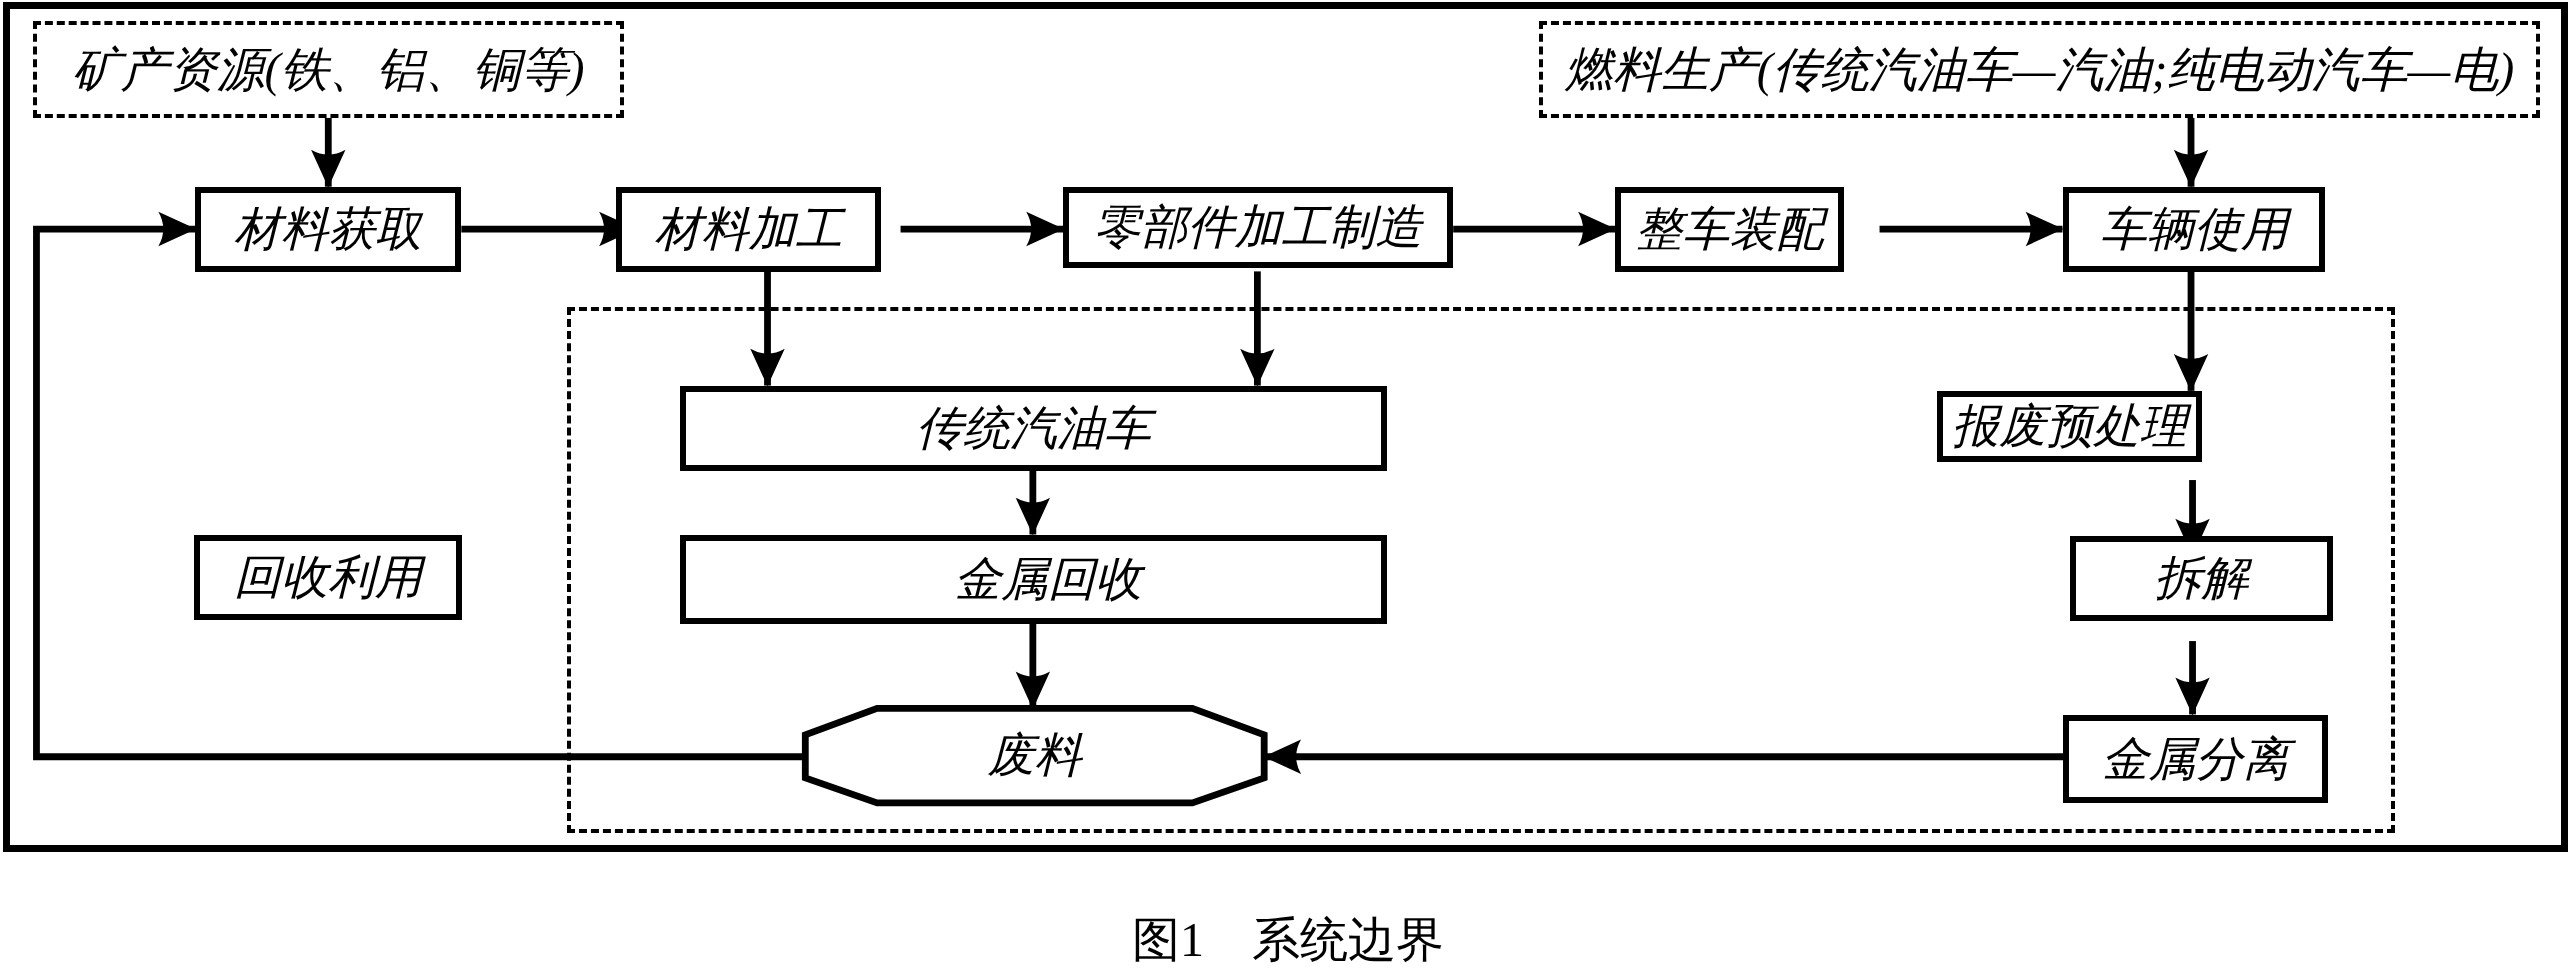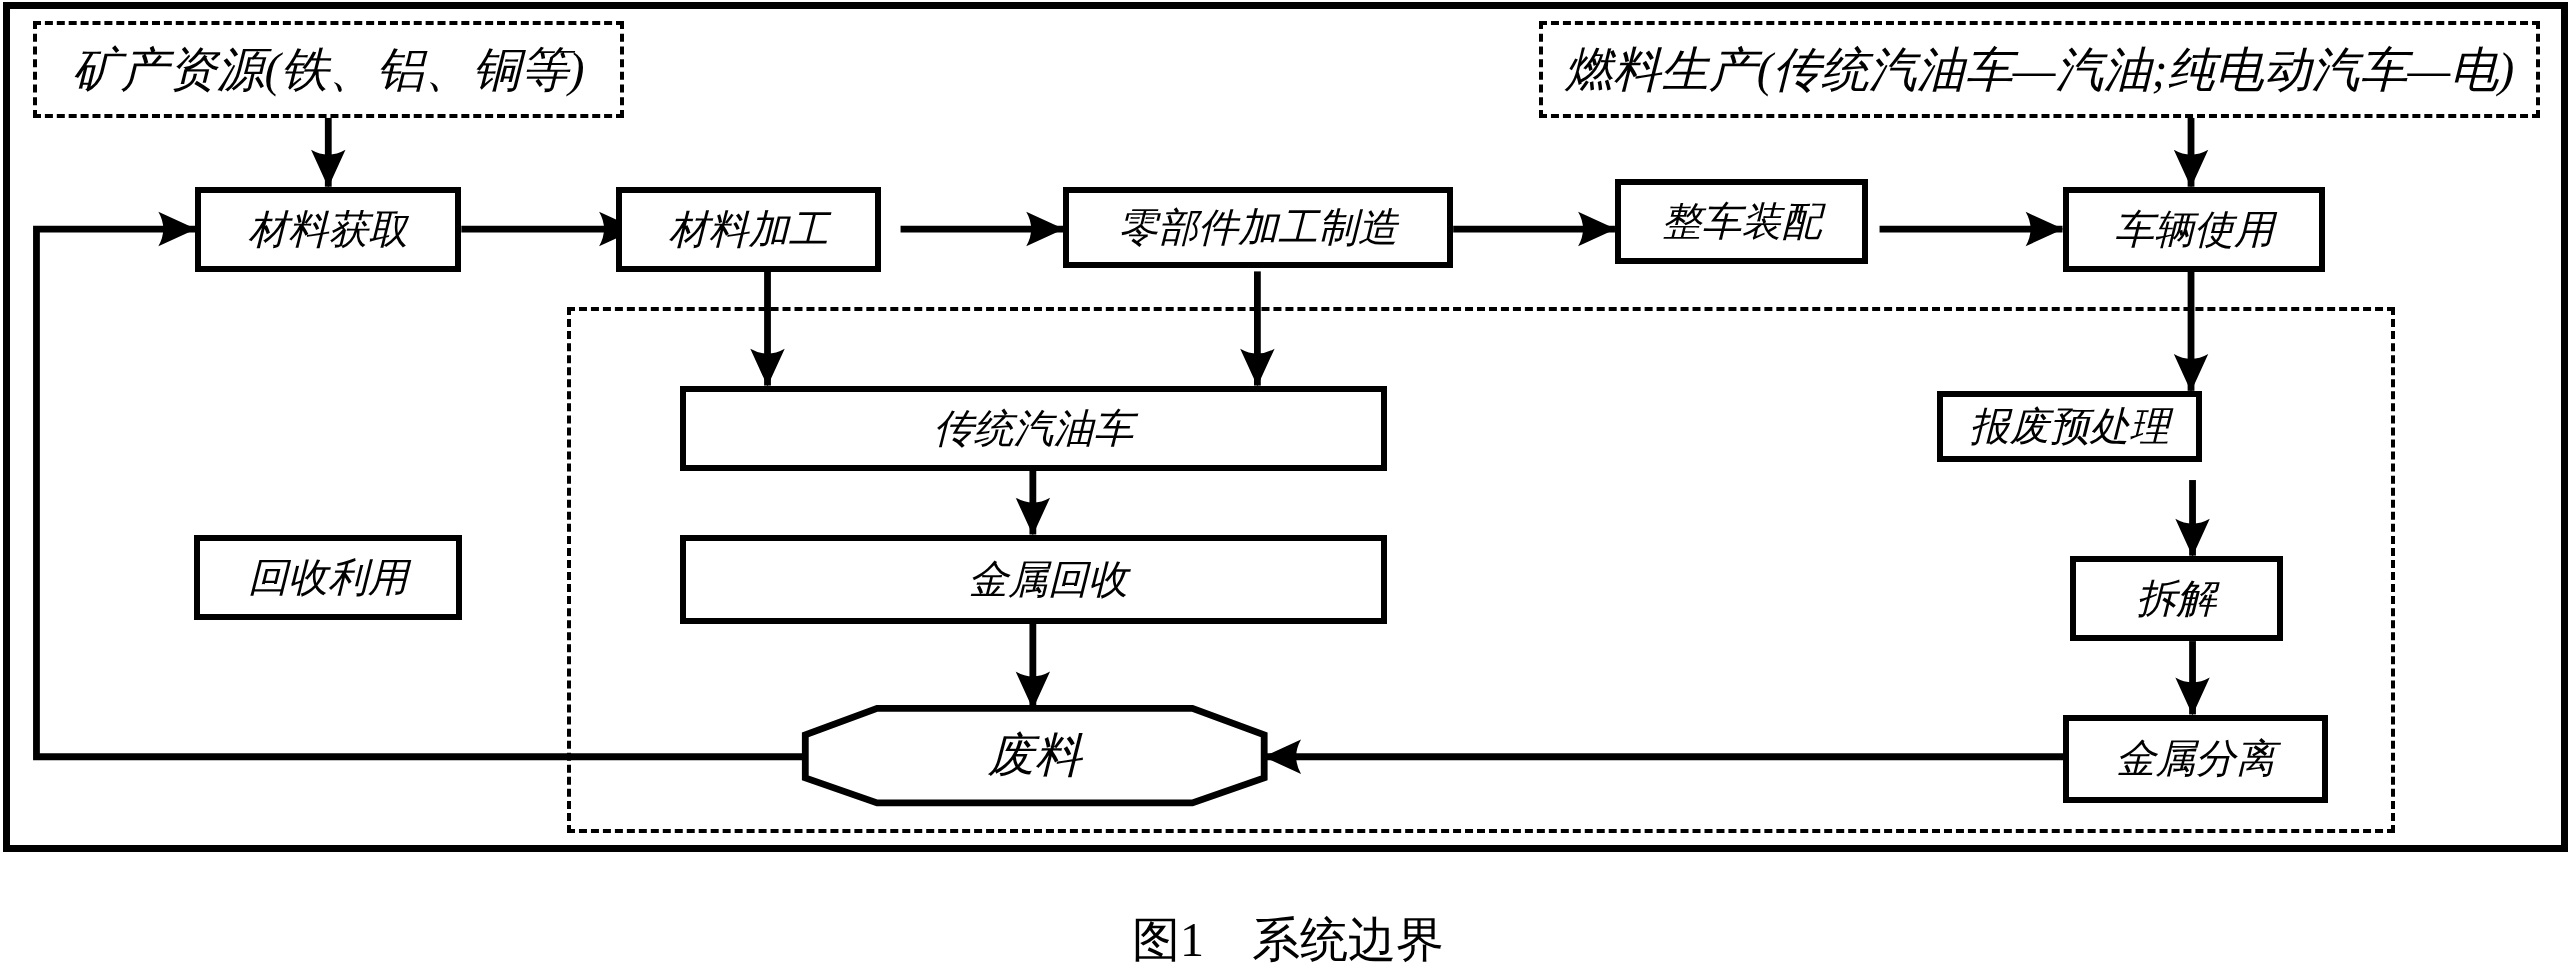--- a/index.html
+++ b/index.html
@@ -18,21 +18,21 @@
     background:transparent;
   }
   .frame-dashed {
     border:4.5px dashed var(--ink);
     background:transparent;
   }
   .node {
     border:6.8px solid var(--ink);
     background:var(--paper);
     display:flex; align-items:center; justify-content:center;
-    font-size:40px; line-height:1; white-space:nowrap;
+    font-size:47px; line-height:1; white-space:nowrap;
     z-index:3;
   }
   .src-label {
     display:flex; align-items:center; justify-content:center;
     font-size:48px; line-height:1; white-space:nowrap;
     z-index:3;
   }
   .plain-label {
     display:flex; align-items:center; justify-content:center;
     font-size:47px; line-height:1; white-space:nowrap;
@@ -96,21 +96,21 @@
 
   <div class="abs node" style="left:195px; top:187px; width:266px; height:85px;">
     <span>材料获取</span>
   </div>
   <div class="abs node" style="left:616px; top:187px; width:265px; height:85px;">
     <span>材料加工</span>
   </div>
   <div class="abs node" style="left:1063px; top:187px; width:390px; height:81px;">
     <span>零部件加工制造</span>
   </div>
-  <div class="abs node" style="left:1615px; top:179px; width:253px; height:85px;">
+  <div class="abs node" style="left:1615px; top:187px; width:229px; height:85px;">
     <span>整车装配</span>
   </div>
   <div class="abs node" style="left:2063px; top:187px; width:262px; height:85px;">
     <span>车辆使用</span>
   </div>
 
   <div class="abs node" style="left:680px; top:386px; width:707px; height:85px;">
     <span>传统汽油车</span>
   </div>
   <div class="abs node" style="left:680px; top:535px; width:707px; height:89px;padding-left:29px;">
@@ -120,21 +120,21 @@
     <span>废料</span>
   </div>
 
   <div class="abs node" style="left:194px; top:535px; width:268px; height:85px;">
     <span>回收利用</span>
   </div>
 
   <div class="abs node" style="left:1937px; top:391px; width:265px; height:71px;">
     <span>报废预处理</span>
   </div>
-  <div class="abs node" style="left:2070px; top:556px; width:213px; height:85px;">
+  <div class="abs node" style="left:2070px; top:536px; width:263px; height:85px;">
     <span>拆解</span>
   </div>
   <div class="abs node" style="left:2063px; top:715px; width:265px; height:88px;">
     <span>金属分离</span>
   </div>
 
   <div id="caption">图1　系统边界</div>
 
 </div>
 

